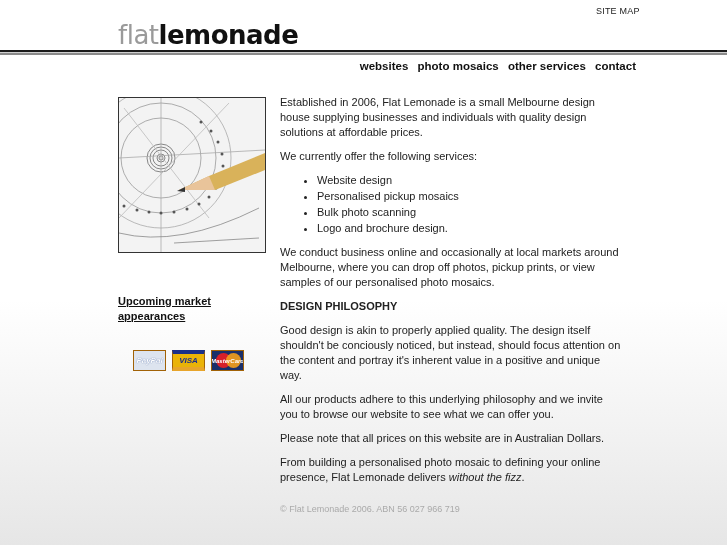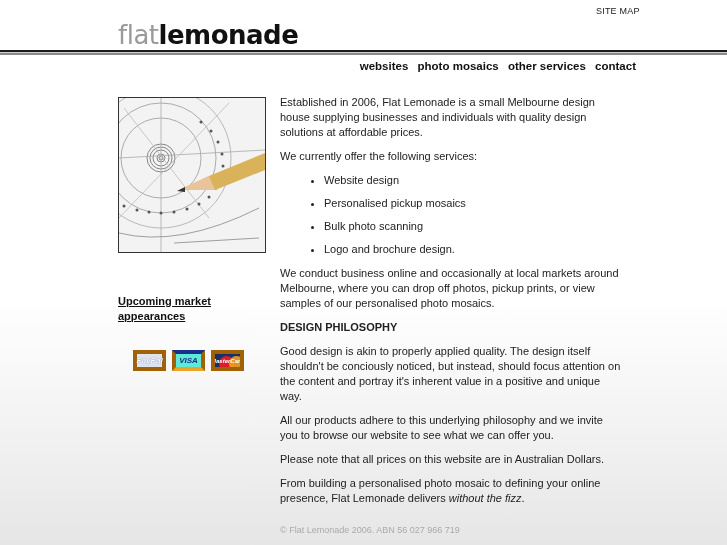--- a/index.html
+++ b/index.html
@@ -36,35 +36,35 @@
     .photo {
       width: 146px; height: 154px; border: 1px solid #333;
       background: #f4f4f4; position: relative; overflow: hidden;
     }
     .market-link {
       display: block; margin-top: 41px; font-weight: bold; color: #111;
       text-decoration: underline; font-size: 11px; line-height: 15px;
     }
     .cards { margin-top: 26px; margin-left: 15px; display: flex; gap: 6px; }
     .card {
-      width: 33px; height: 21px; border: 4px solid #a16207; font-size: 8px;
+      width: 33px; height: 21px; border: 1px solid #a16207; font-size: 8px;
       font-weight: bold; display: flex; align-items: center; justify-content: center;
       box-sizing: border-box;
     }
     .card.paypal { background: #dde4ef; color: #fff; font-style: italic; text-shadow: 0 0 1px #3a5a9a; }
-    .card.visa { background: #5eead4; color: #1a2f8a; border-top: 4px solid #1a2f8a; border-bottom: 4px solid #e8a52a; font-style: italic; }
+    .card.visa { background: #eab308; color: #1a2f8a; border-top: 4px solid #1a2f8a; border-bottom: 4px solid #e8a52a; font-style: italic; }
     .card.mc { background: #1a2f6a; color: #fff; font-size: 6px; position: relative; overflow: hidden; }
     .card.mc::before { content: ""; position: absolute; left: 4px; top: 2px; width: 15px; height: 15px; border-radius: 50%; background: #d8202a; }
     .card.mc::after { content: ""; position: absolute; left: 14px; top: 2px; width: 15px; height: 15px; border-radius: 50%; background: #f4a01c; opacity: 0.9; }
     .card.mc span { position: relative; z-index: 2; font-style: italic; }
     .main { position: absolute; left: 280px; top: 95px; width: 360px; line-height: 15px; }
     .main h2 { font-size: 11px; font-weight: bold; margin: 1px 0 9px 0; }
     .main p { margin: 0 17px 9px 0; }
     .main ul { margin: 0 0 9px 0; padding-left: 36px; }
-    .main ul li { margin: 8px; }
+    .main ul li { margin: 1px; }
     .footer { color: #aaa; font-size: 9px; margin-top: 17px; }
   </style>
 </head>
 <body>
 
 <a class="sitemap" href="#">SITE MAP</a>
 
 <div class="logo">
   <span class="flat">flat</span><span class="lemonade">lemonade</span>
 </div>

